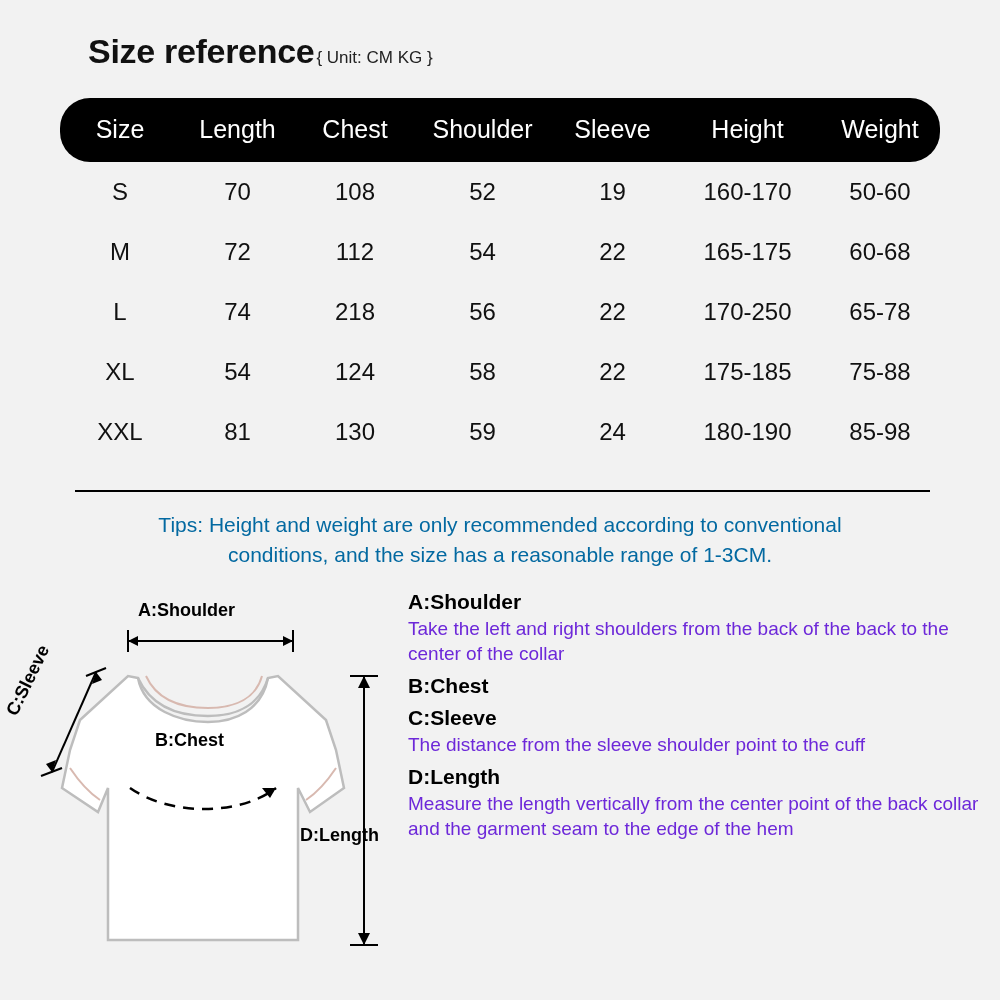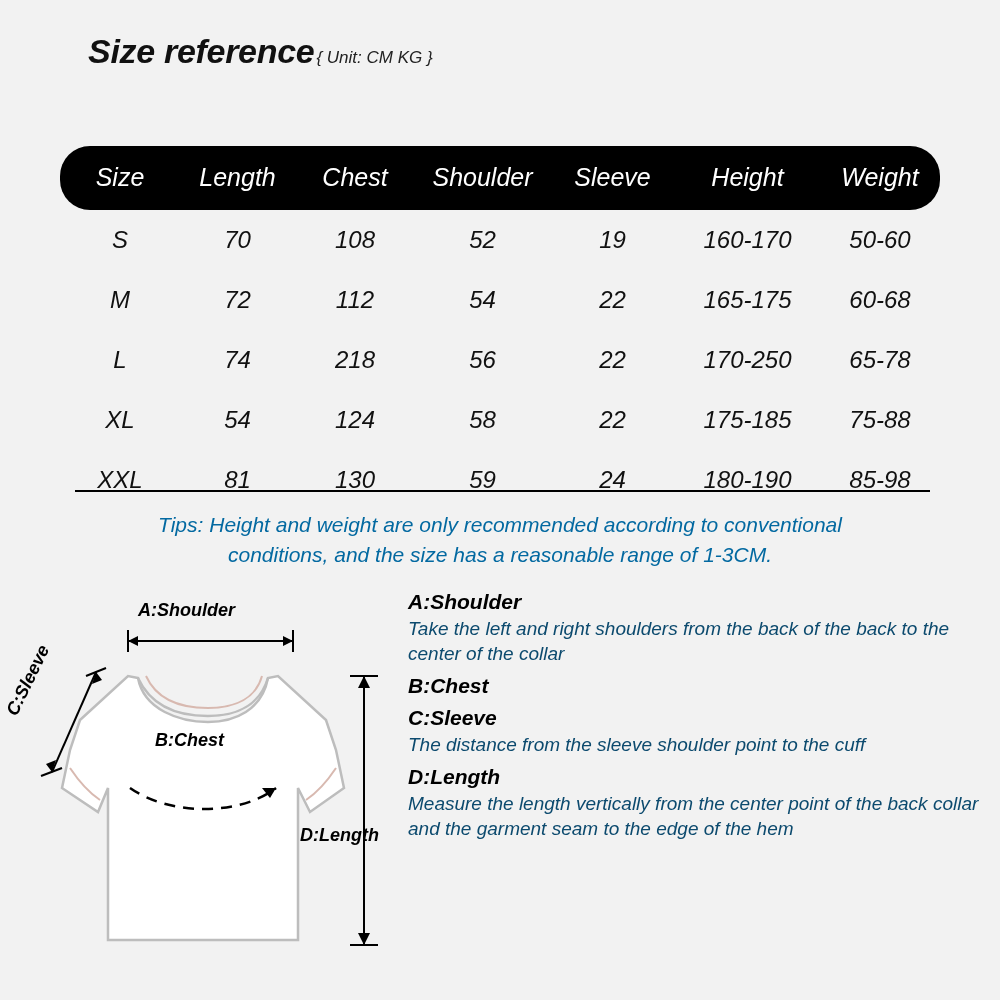--- a/index.html
+++ b/index.html
@@ -12,21 +12,20 @@
     background: #f2f2f2;
     font-family: "Liberation Sans", sans-serif;
     color: #111;
     overflow: hidden;
   }
   .page {
     position: relative;
     width: 819px;
     height: 1000px;
     background: #f2f2f2;
-    font-style: italic;
   }
 
   
   .title-row {
     position: absolute;
     left: 88px;
     top: 32px;
     display: flex;
     align-items: baseline;
   }
@@ -46,21 +45,20 @@
   .table-wrap {
     position: absolute;
     left: 60px;
     top: 98px;
     width: 880px;
   }
   table.size-table {
     width: 880px;
     border-collapse: collapse;
     table-layout: fixed;
-    margin-top: 48px;
   }
   table.size-table thead tr {
     background: #000;
   }
   table.size-table thead th {
     color: #fff;
     font-size: 25px;
     font-weight: normal;
     padding: 17px 0 18px 0;
     text-align: center;
@@ -149,21 +147,21 @@
   .def-block { margin-bottom: 8px; }
   .def-title {
     font-size: 21px;
     font-weight: bold;
     color: #000;
     margin-bottom: 2px;
   }
   .def-body {
     font-size: 19px;
     line-height: 25px;
-    color: #0c4a6e;
+    color: #6d28d9;
   }
 </style>
 </head>
 <body>
 
 <div class="page">
 
   <div class="title-row">
     <span class="title-main">Size reference</span>
     <span class="title-unit">{ Unit: CM KG }</span>

